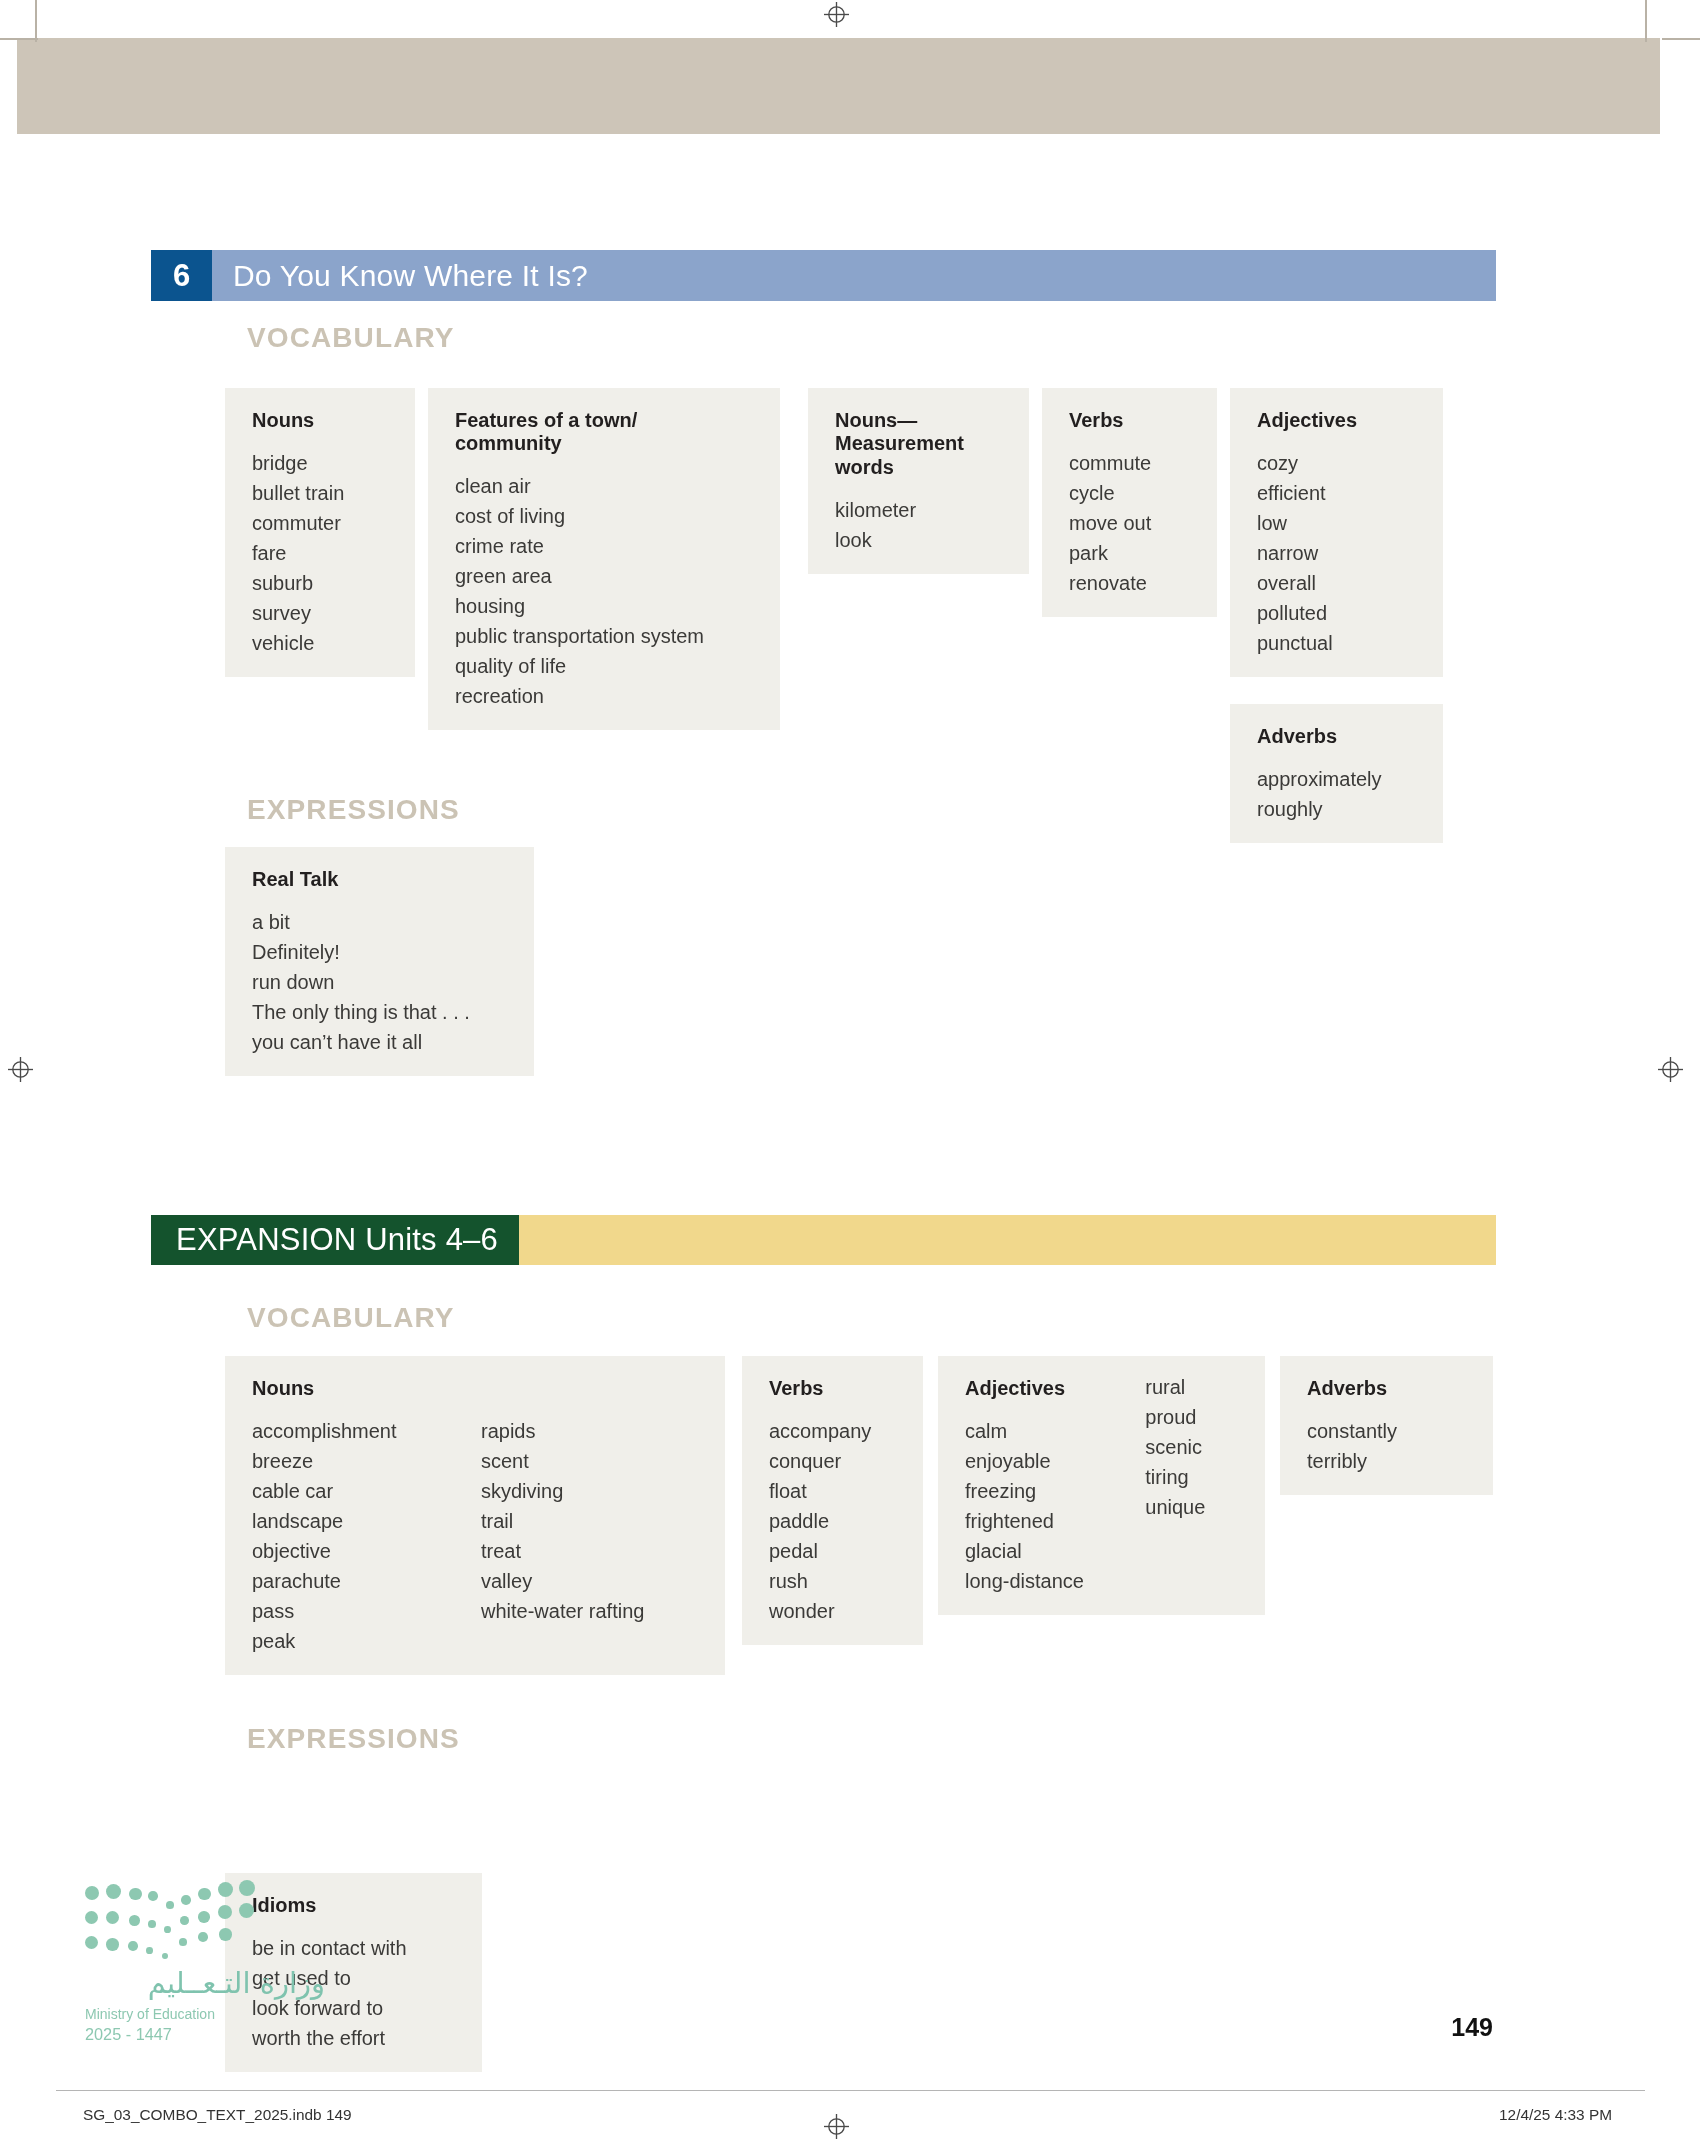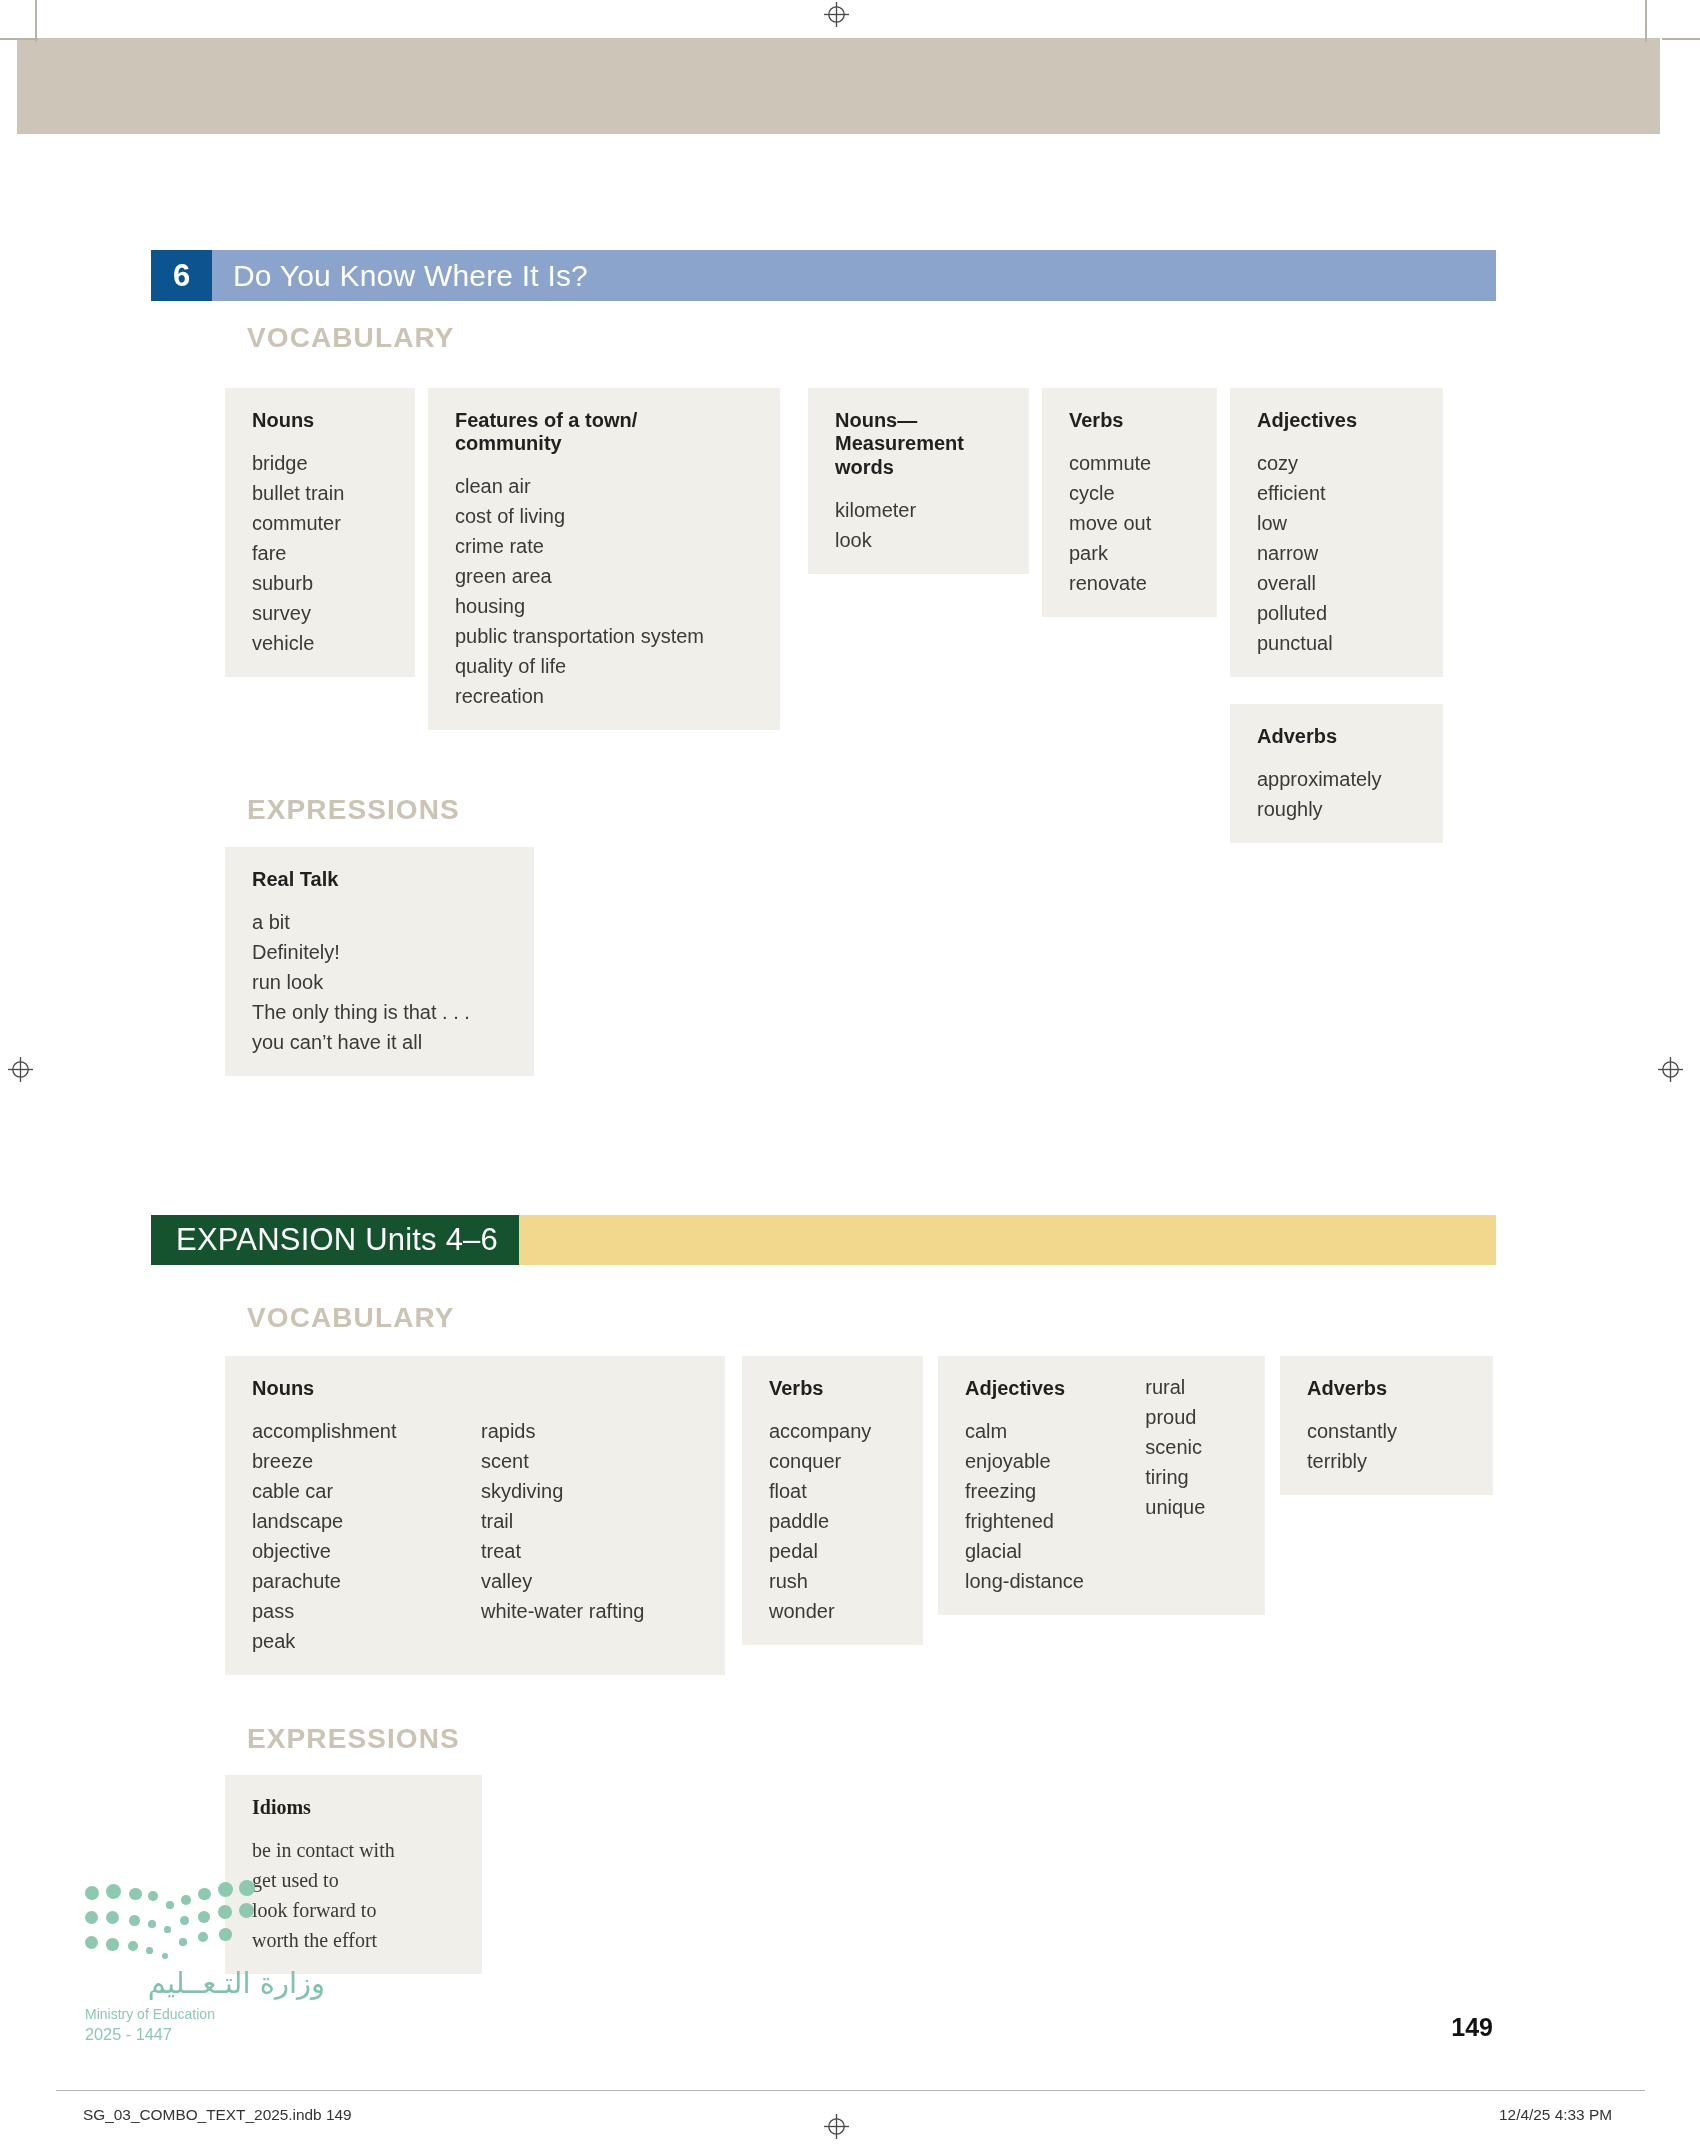--- a/index.html
+++ b/index.html
@@ -164,21 +164,21 @@
   </ul>
 </div>
 
 <div class="sect-head" style="left:247px;top:794px;">EXPRESSIONS</div>
 
 <div class="vbox" style="left:225px;top:847px;width:309px;">
   <h4>Real Talk</h4>
   <ul>
     <li>a bit</li>
     <li>Definitely!</li>
-    <li>run look</li>
+    <li>run down</li>
     <li>The only thing is that . . .</li>
     <li>you can’t have it all</li>
   </ul>
 </div>
 
 <div class="exp-banner">
   <div class="exp-label">EXPANSION Units  4–6</div>
   <div class="exp-rest"></div>
 </div>
 
@@ -246,21 +246,21 @@
 <div class="vbox" style="left:1280px;top:1356px;width:213px;">
   <h4>Adverbs</h4>
   <ul>
     <li>constantly</li>
     <li>terribly</li>
   </ul>
 </div>
 
 <div class="sect-head" style="left:247px;top:1723px;">EXPRESSIONS</div>
 
-<div class="vbox" style="left:225px;top:1775px;width:257px;font-family:Liberation Serif, serif;">
+<div class="vbox" style="left:225px;top:1873px;width:257px;">
   <h4>Idioms</h4>
   <ul>
     <li>be in contact with</li>
     <li>get used to</li>
     <li>look forward to</li>
     <li>worth the effort</li>
   </ul>
 </div>
 
 <div class="moe">

